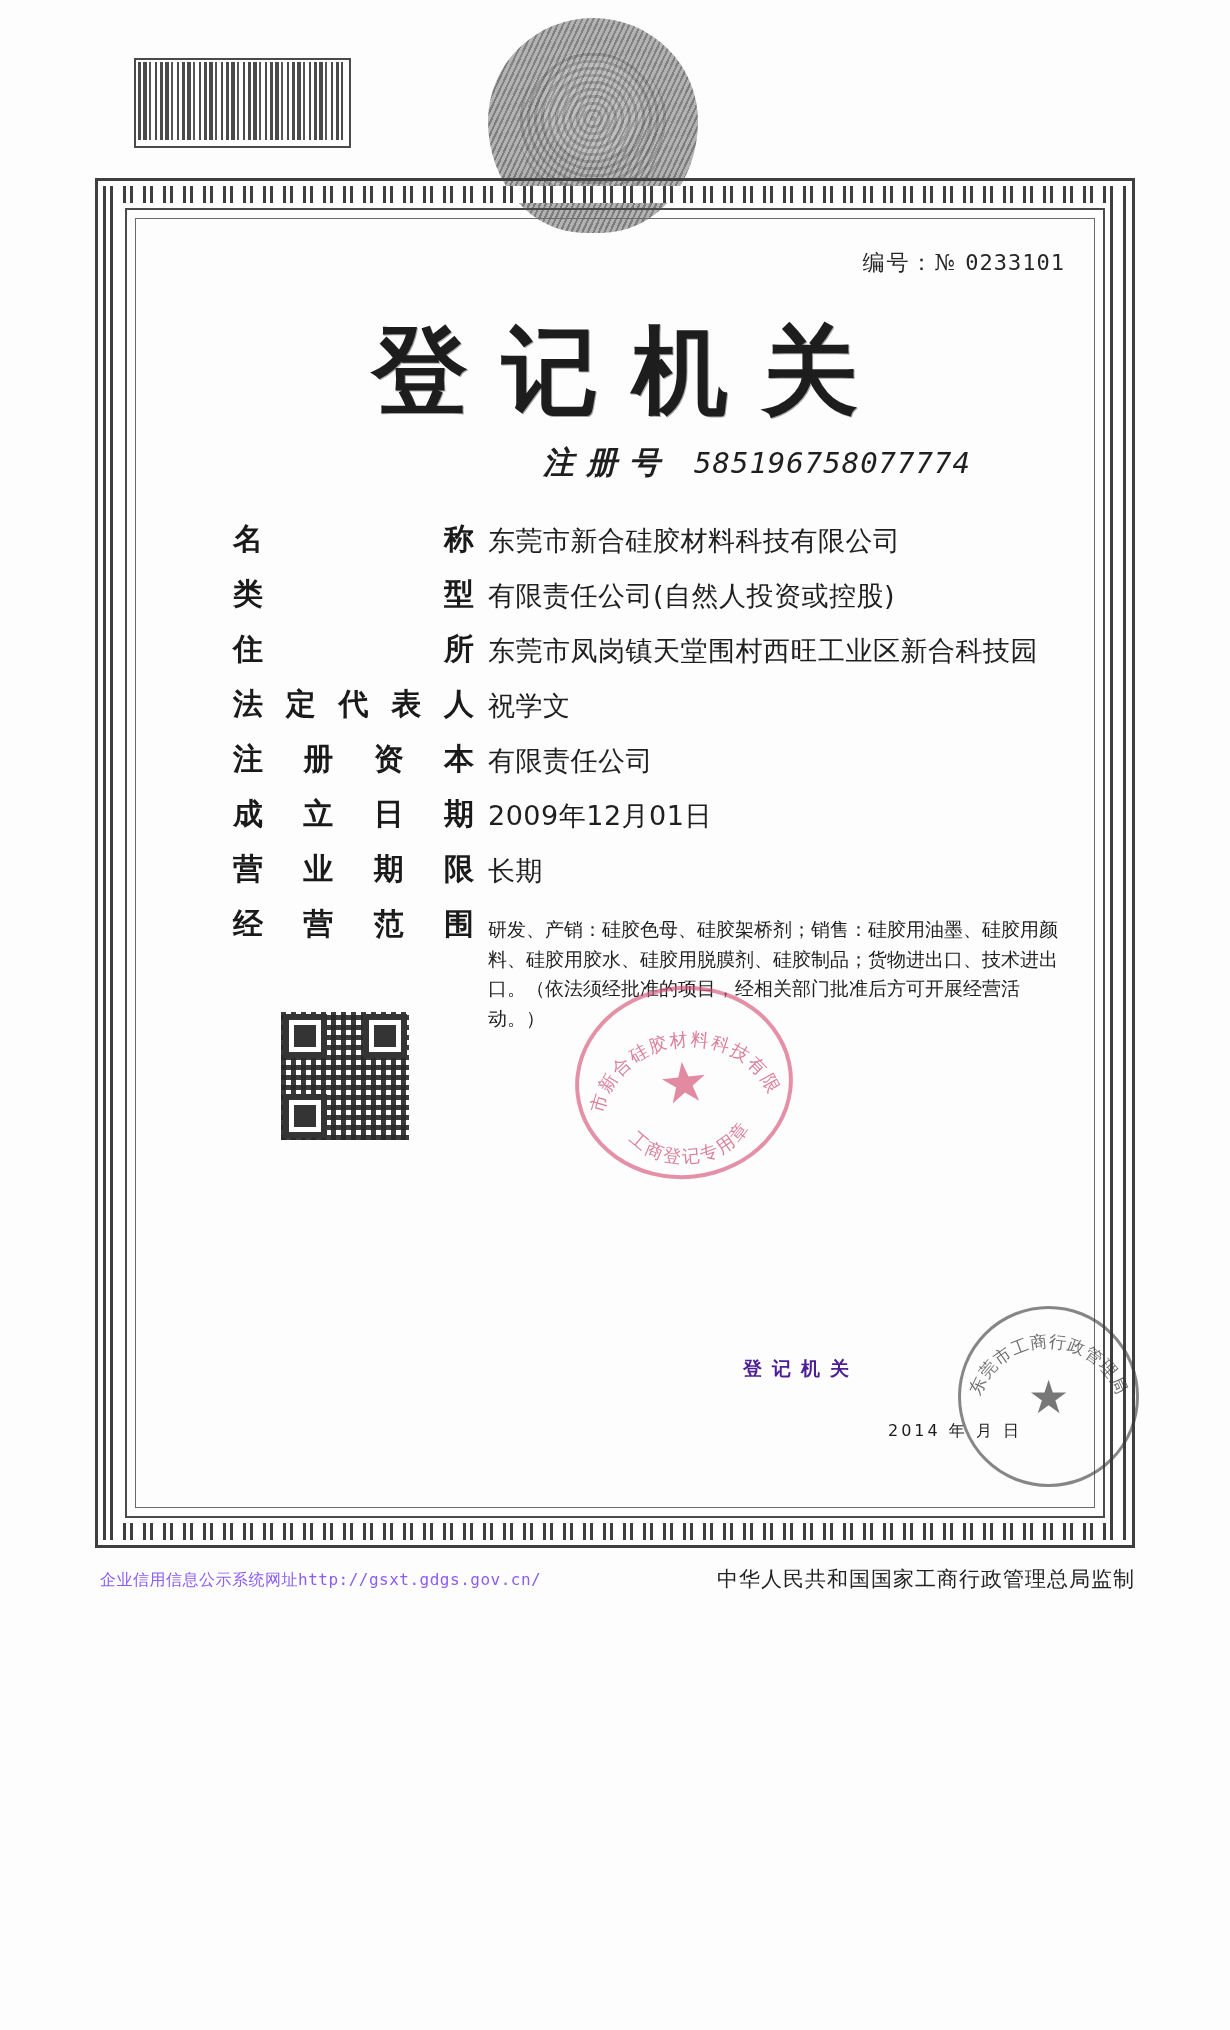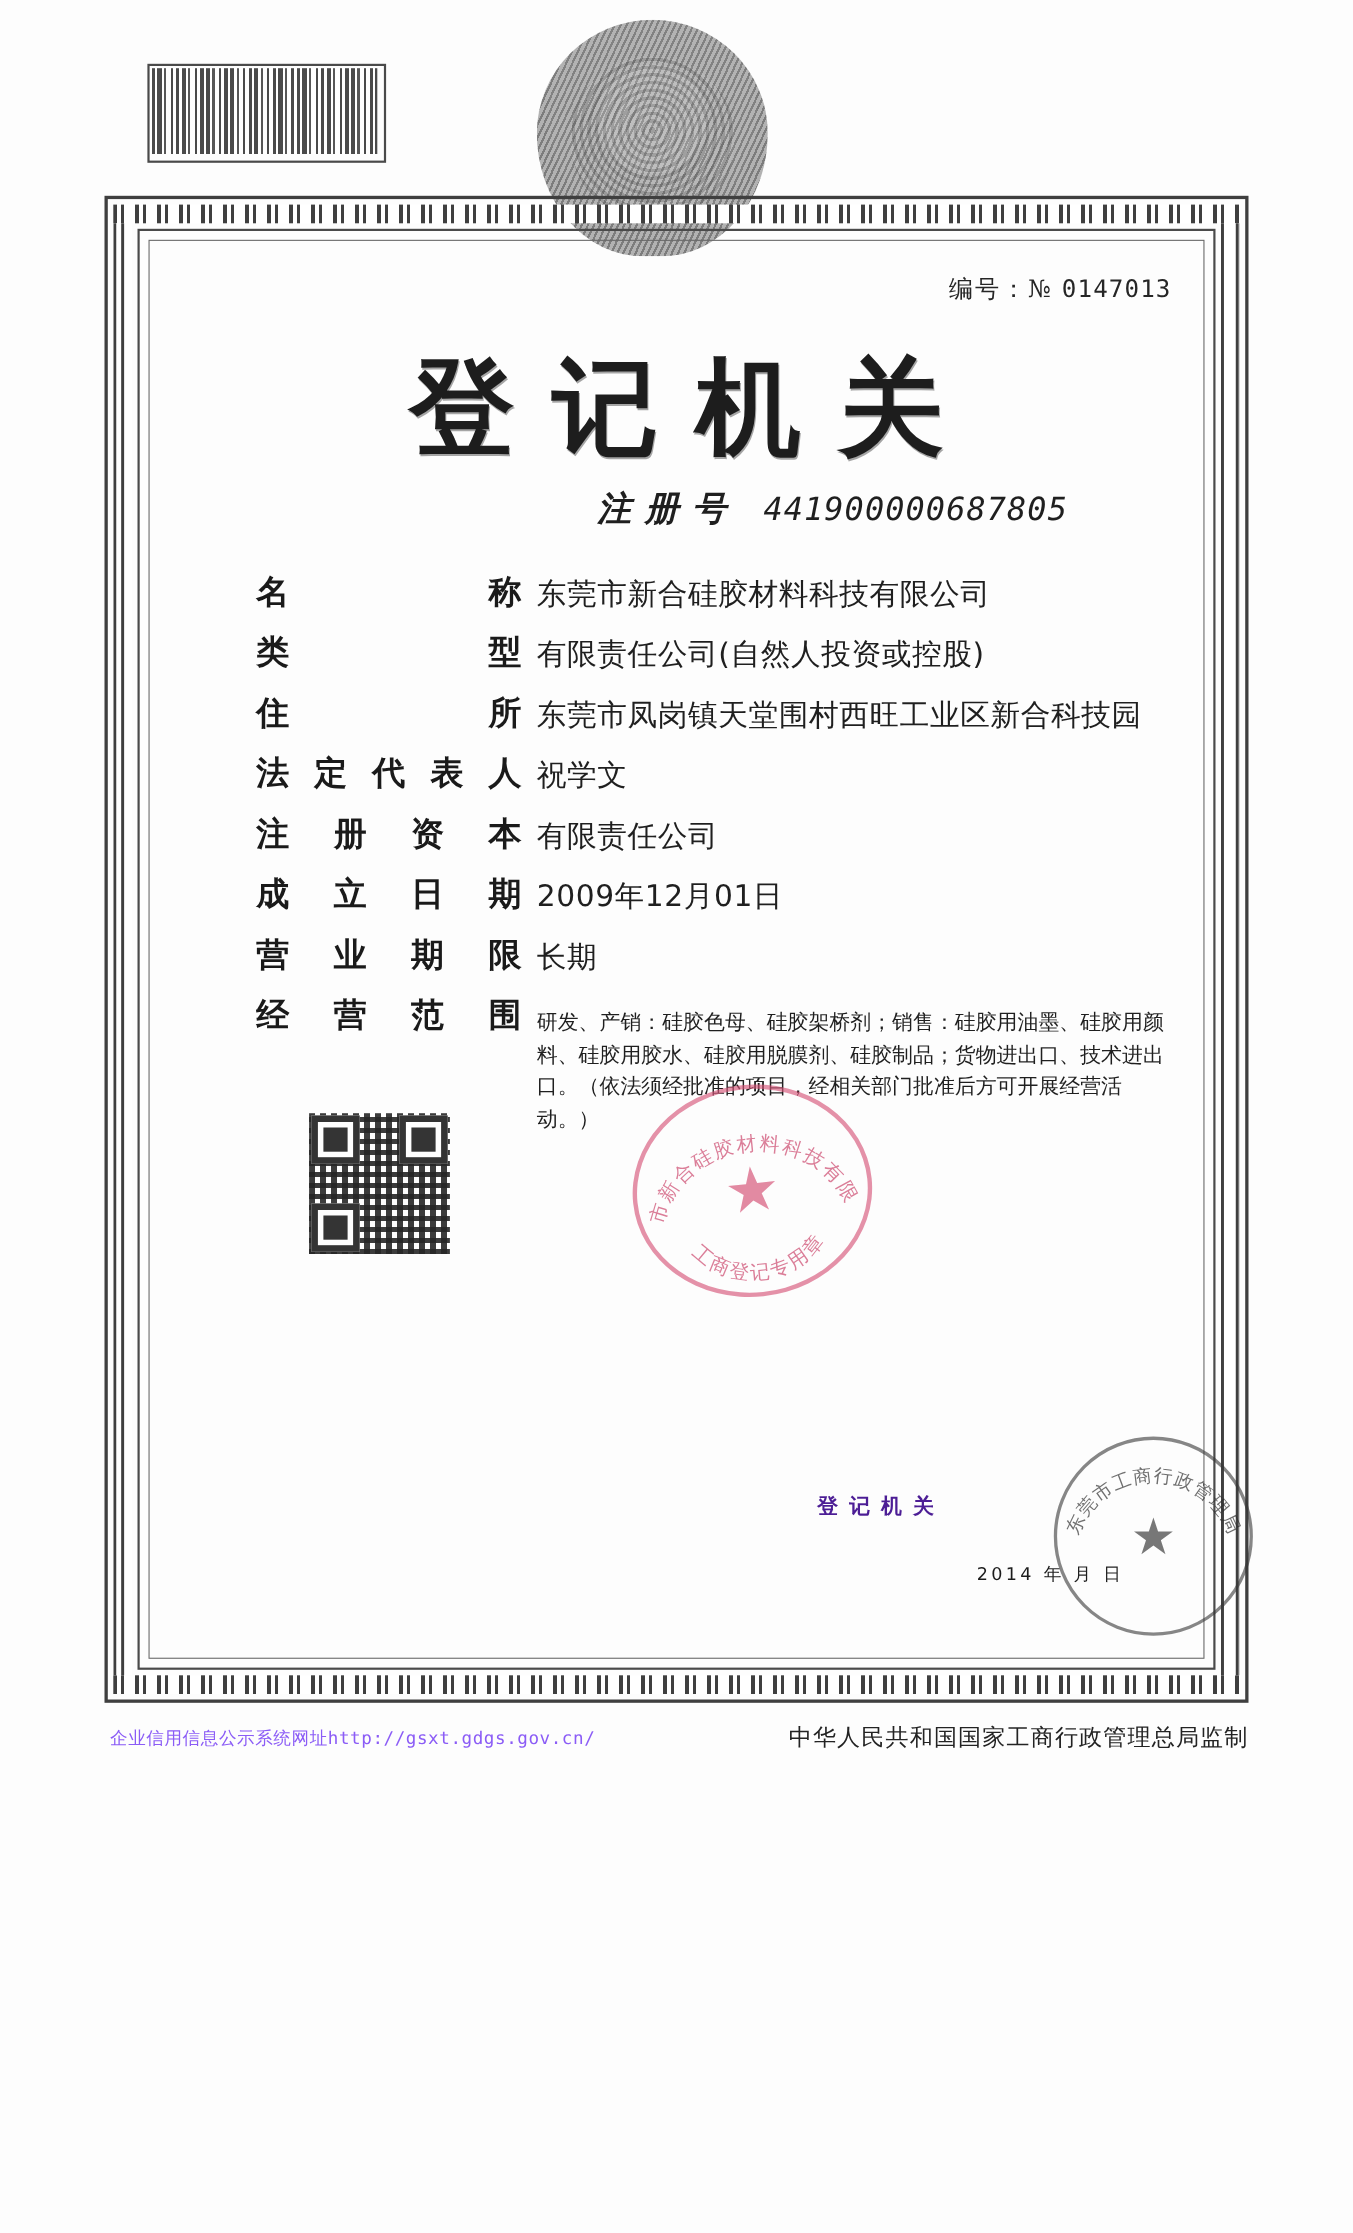--- a/index.html
+++ b/index.html
@@ -357,28 +357,28 @@
 
   <div class="cert">
     <div class="border-outer"></div>
     <div class="border-greek"></div>
     <div class="border-inner1"></div>
     <div class="border-inner2"></div>
 
     <div class="content">
 
       <div class="serial">
-        <span>编号：</span><span class="no">№</span>&nbsp;<span class="digits">0147013</span>
+        <span>编号：</span><span class="no">№</span>&nbsp;<span class="digits">0233101</span>
       </div>
 
       <div class="title">登记机关</div>
 
       <div class="regline">
         <div class="lbl">注册号</div>
-        <div class="val">441900000687805</div>
+        <div class="val">585196758077774</div>
       </div>
 
       <div class="fields">
 
         <div class="row">
           <div class="key">
               <span>名</span>
               <span>称</span>
             </div>
           <div class="val">东莞市新合硅胶材料科技有限公司</div>

